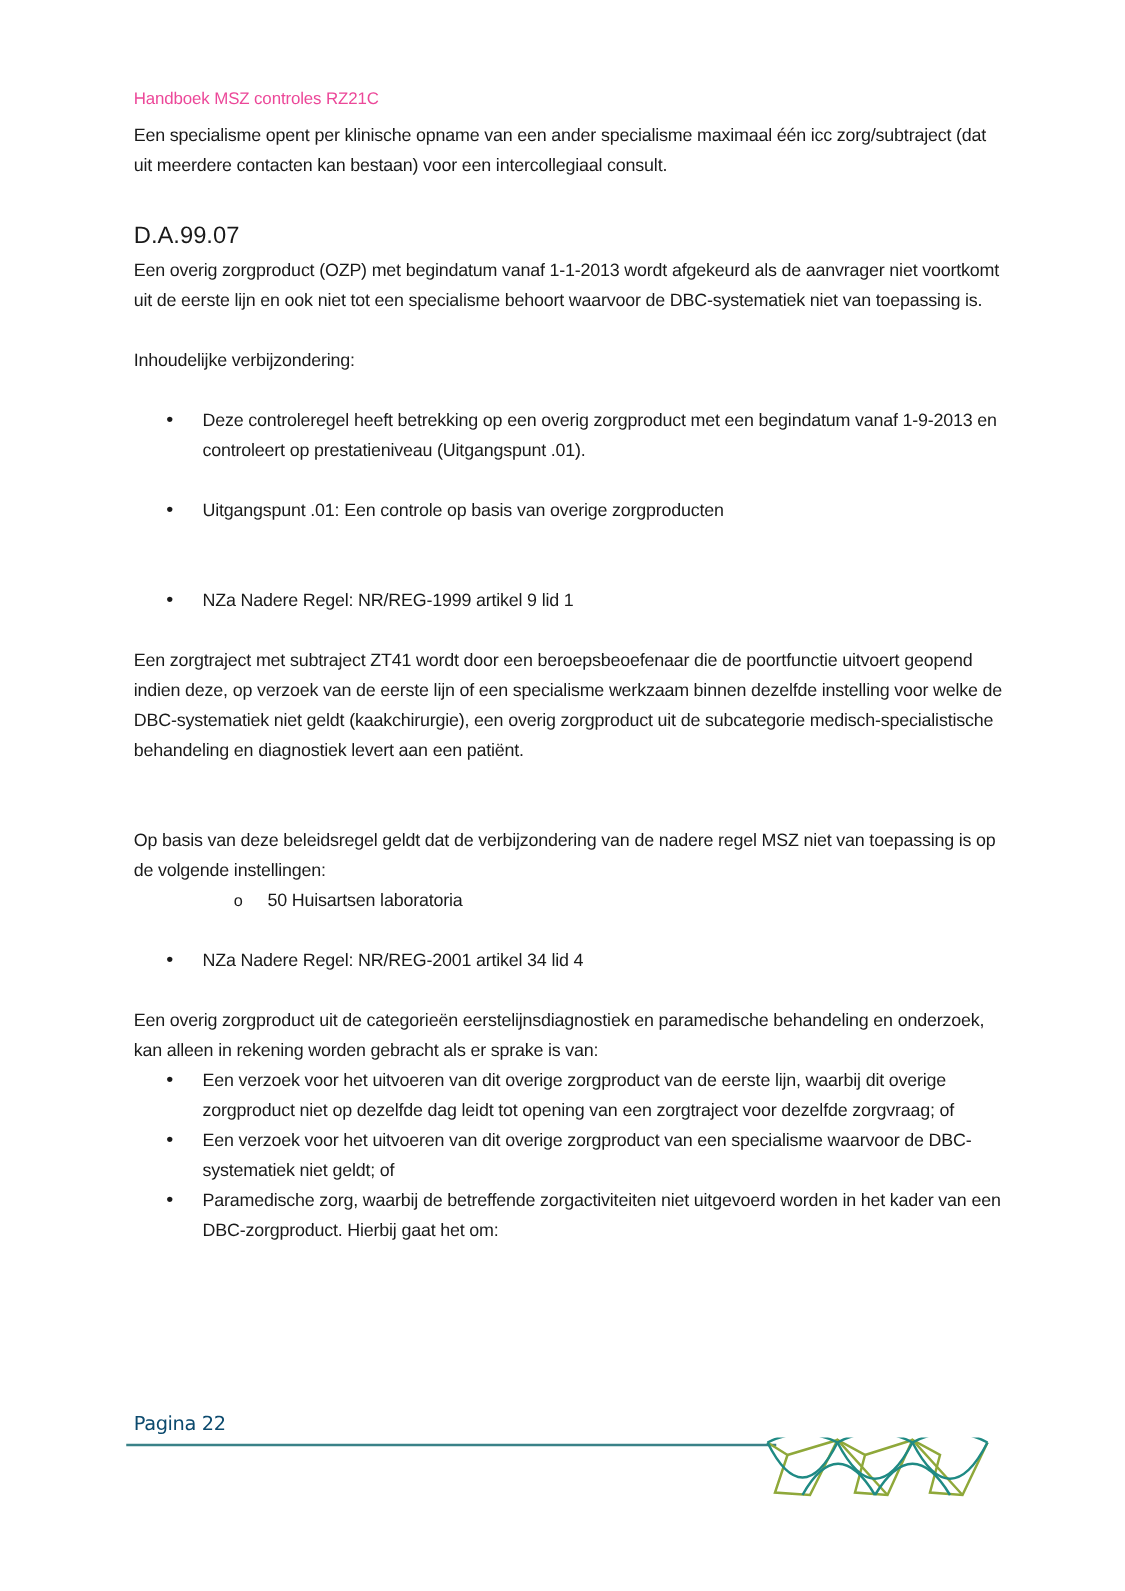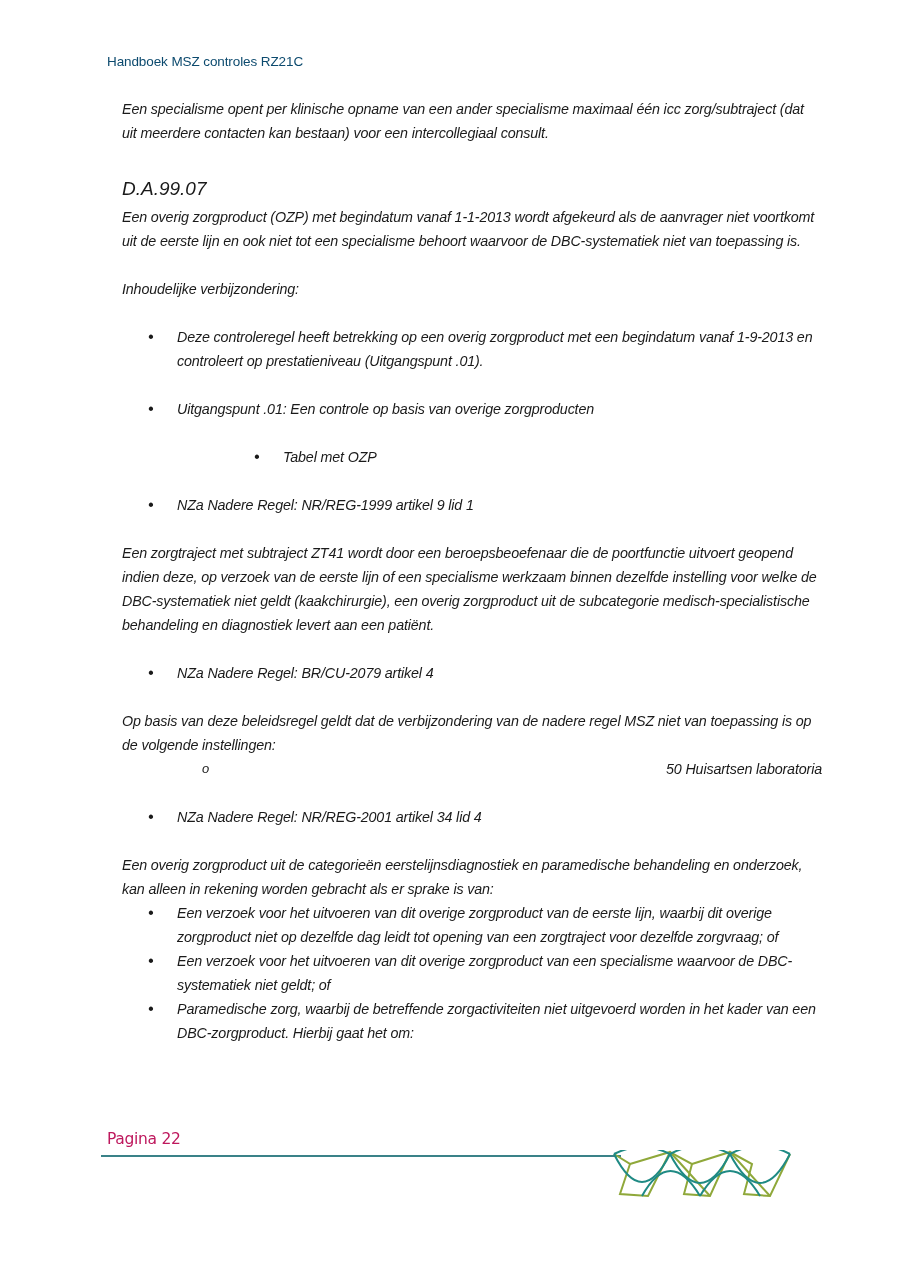--- a/index.html
+++ b/index.html
@@ -1,61 +1,57 @@
 <!DOCTYPE html>
 <html><head>
 <meta charset="utf-8">
 <style>
   html, body { margin: 0; padding: 0; background: #ffffff; }
   body { width: 900px; height: 1273px; position: relative; overflow: hidden;
          font-family: "Liberation Sans", sans-serif; color: #1a1a1a; }
-  .header { position: absolute; left: 107px; top: 54px; font-size: 13.5px; color: #0c4a6e; letter-spacing: -0.1px; }
-  .content { position: absolute; left: 122px; top: 97px; width: 700px; font-size: 14.3px; line-height: 24px; letter-spacing: -0.15px; font-style: italic; }
+  .header { position: absolute; left: 107px; top: 71px; font-size: 13.5px; color: #ec4899; letter-spacing: -0.1px; }
+  .content { position: absolute; left: 107px; top: 97px; width: 700px; font-size: 14.3px; line-height: 24px; letter-spacing: -0.15px; }
   p { margin: 0; }
   .gap { height: 24px; }
   .heading { font-size: 19px; line-height: 24px; margin-top: 32px; margin-bottom: 4px; letter-spacing: 0; }
   ul { margin: 0; padding: 0; list-style: none; }
   li { position: relative; }
   li.b1 { padding-left: 55px; }
   li.b1::before { content: "\2022"; position: absolute; left: 26px; font-size: 16px; }
   li.b2 { padding-left: 161px; }
   li.b2::before { content: "\2022"; position: absolute; left: 132px; font-size: 16px; }
-  li.c1 { padding-left: 107px; text-align: right; }
+  li.c1 { padding-left: 107px; }
   li.c1::before { content: "o"; position: absolute; left: 80px; font-size: 13px; }
-  .footer-label { position: absolute; left: 107px; top: 1130px; font-size: 15.5px; color: #be185d; font-family: "DejaVu Sans", sans-serif; letter-spacing: -0.3px; }
+  .footer-label { position: absolute; left: 107px; top: 1130px; font-size: 15.5px; color: #0c4a6e; font-family: "DejaVu Sans", sans-serif; letter-spacing: -0.3px; }
   .footer-line { position: absolute; left: 101px; top: 1155px; width: 520px; height: 2px; background: #3a8288; }
   .footer-logo { position: absolute; left: 612px; top: 1150px; width: 180px; height: 52px; }
 </style>
 </head>
 <body>
 
 <div class="header">Handboek MSZ controles RZ21C</div>
 
 <div class="content">
   <p>Een specialisme opent per klinische opname van een ander specialisme maximaal één icc zorg/subtraject (dat uit meerdere contacten kan bestaan) voor een intercollegiaal consult.</p>
   <div class="heading">D.A.99.07</div>
   <p>Een overig zorgproduct (OZP) met begindatum vanaf 1-1-2013 wordt afgekeurd als de aanvrager niet voortkomt uit de eerste lijn en ook niet tot een specialisme behoort waarvoor de DBC-systematiek niet van toepassing is.</p>
   <div class="gap"></div>
   <p>Inhoudelijke verbijzondering:</p>
   <div class="gap"></div>
   <ul>
     <li class="b1">Deze controleregel heeft betrekking op een overig zorgproduct met een begindatum vanaf 1-9-2013 en controleert op prestatieniveau (Uitgangspunt .01).</li>
     <div class="gap"></div>
     <li class="b1">Uitgangspunt .01: Een controle op basis van overige zorgproducten</li>
     <div class="gap"></div>
-    <li class="b2">Tabel met OZP</li>
     <div class="gap"></div>
     <li class="b1">NZa Nadere Regel: NR/REG-1999 artikel 9 lid 1</li>
   </ul>
   <div class="gap"></div>
   <p>Een zorgtraject met subtraject ZT41 wordt door een beroepsbeoefenaar die de poortfunctie uitvoert geopend indien deze, op verzoek van de eerste lijn of een specialisme werkzaam binnen dezelfde instelling voor welke de DBC-systematiek niet geldt (kaakchirurgie), een overig zorgproduct uit de subcategorie medisch-specialistische behandeling en diagnostiek levert aan een patiënt.</p>
   <div class="gap"></div>
-  <ul>
-    <li class="b1">NZa Nadere Regel: BR/CU-2079 artikel 4</li>
-  </ul>
   <div class="gap"></div>
   <p>Op basis van deze beleidsregel geldt dat de verbijzondering van de nadere regel MSZ niet van toepassing is op de volgende instellingen:</p>
   <ul>
     <li class="c1">50 Huisartsen laboratoria</li>
   </ul>
   <div class="gap"></div>
   <ul>
     <li class="b1">NZa Nadere Regel: NR/REG-2001 artikel 34 lid 4</li>
   </ul>
   <div class="gap"></div>

